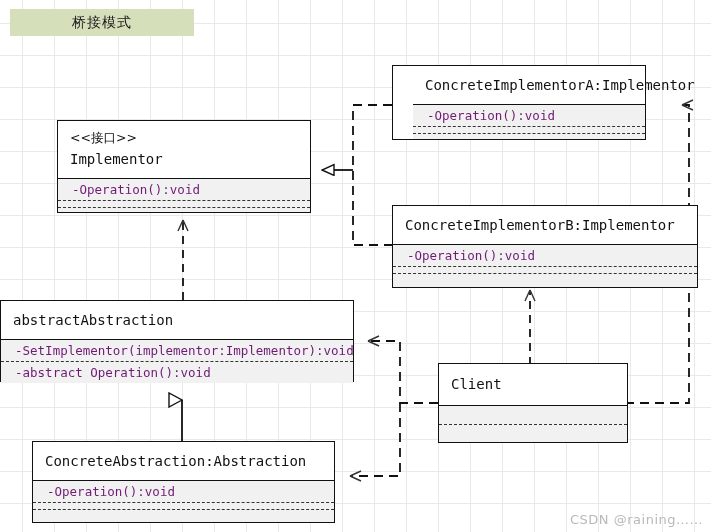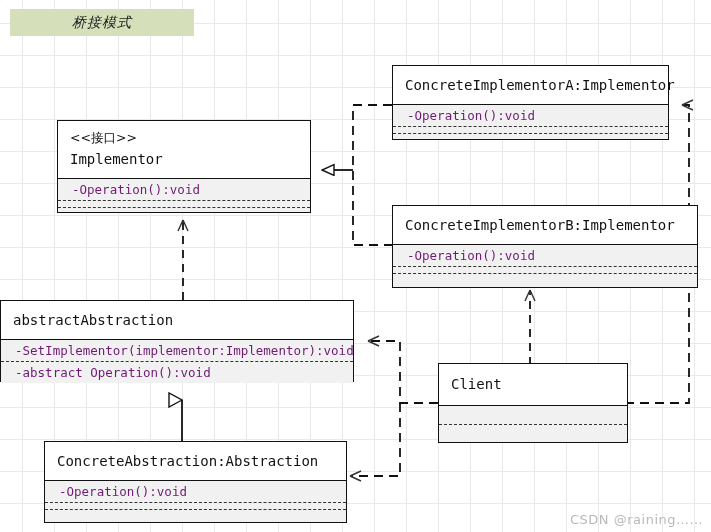--- a/index.html
+++ b/index.html
@@ -25,21 +25,21 @@
   }
 
   
   .title-banner{
     position:absolute;left:10px;top:9px;width:184px;height:27px;
     background:#d5e0bb;
     display:flex;align-items:center;justify-content:center;
   }
   .title-banner span{
     font-family:"DejaVu Sans","Liberation Sans",sans-serif;
-    font-size:14px;color:#1b1b1b;letter-spacing:1px;font-style:italic;
+    font-size:14px;color:#1b1b1b;letter-spacing:1px;
   }
 
   
   .uml{
     position:absolute;
     border:1.6px solid #111111;
     background:#ffffff;
     box-sizing:border-box;
   }
   .uml .head{
@@ -132,21 +132,21 @@
     <div class="head">
       <div class="stereotype">&lt;&lt;接口&gt;&gt;</div>
       <div class="cname">Implementor</div>
     </div>
     <div class="members">
       <div class="member">-Operation():void</div>
       <div class="member blank"></div>
     </div>
   </div>
 
-  <div class="uml" style="left:392px;top:65px;width:277px;height:75px;display:flex;flex-direction:column;">
+  <div class="uml" style="left:392px;top:65px;width:254px;height:75px;display:flex;flex-direction:column;padding-left:20px;">
     <div class="head">
       <div class="cname">ConcreteImplementorA:Implementor</div>
     </div>
     <div class="members">
       <div class="member">-Operation():void</div>
       <div class="member blank"></div>
     </div>
   </div>
 
   <div class="uml" style="left:392px;top:205px;width:306px;height:83px;display:flex;flex-direction:column;">
@@ -162,21 +162,21 @@
   <div class="uml" style="left:0;top:300px;width:354px;height:82px;display:flex;flex-direction:column;">
     <div class="head">
       <div class="cname">abstractAbstraction</div>
     </div>
     <div class="members">
       <div class="member">-SetImplementor(implementor:Implementor):void</div>
       <div class="member" style="border-bottom:none;">-abstract Operation():void</div>
     </div>
   </div>
 
-  <div class="uml" style="left:44px;top:441px;width:303px;height:82px;display:flex;flex-direction:column;">
+  <div class="uml" style="left:32px;top:441px;width:303px;height:82px;display:flex;flex-direction:column;">
     <div class="head">
       <div class="cname">ConcreteAbstraction:Abstraction</div>
     </div>
     <div class="members">
       <div class="member">-Operation():void</div>
       <div class="member blank"></div>
     </div>
   </div>
 
   <div class="uml" style="left:438px;top:363px;width:190px;height:80px;display:flex;flex-direction:column;">

